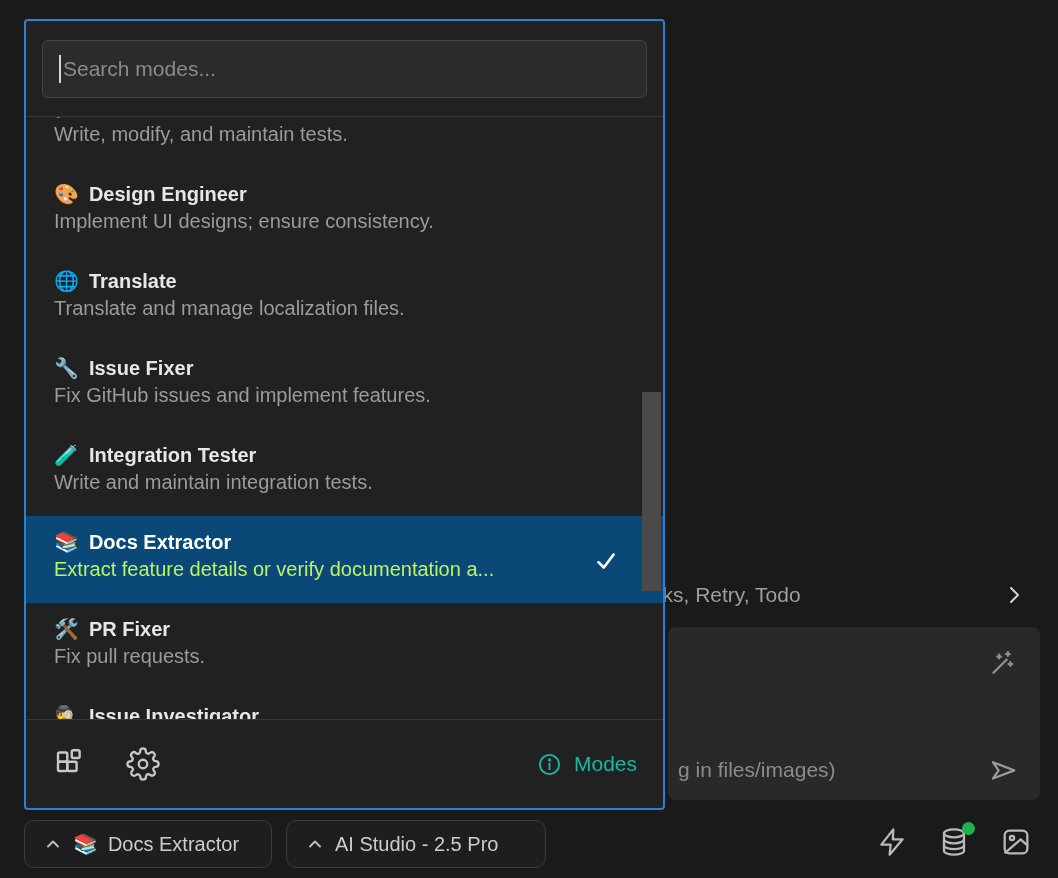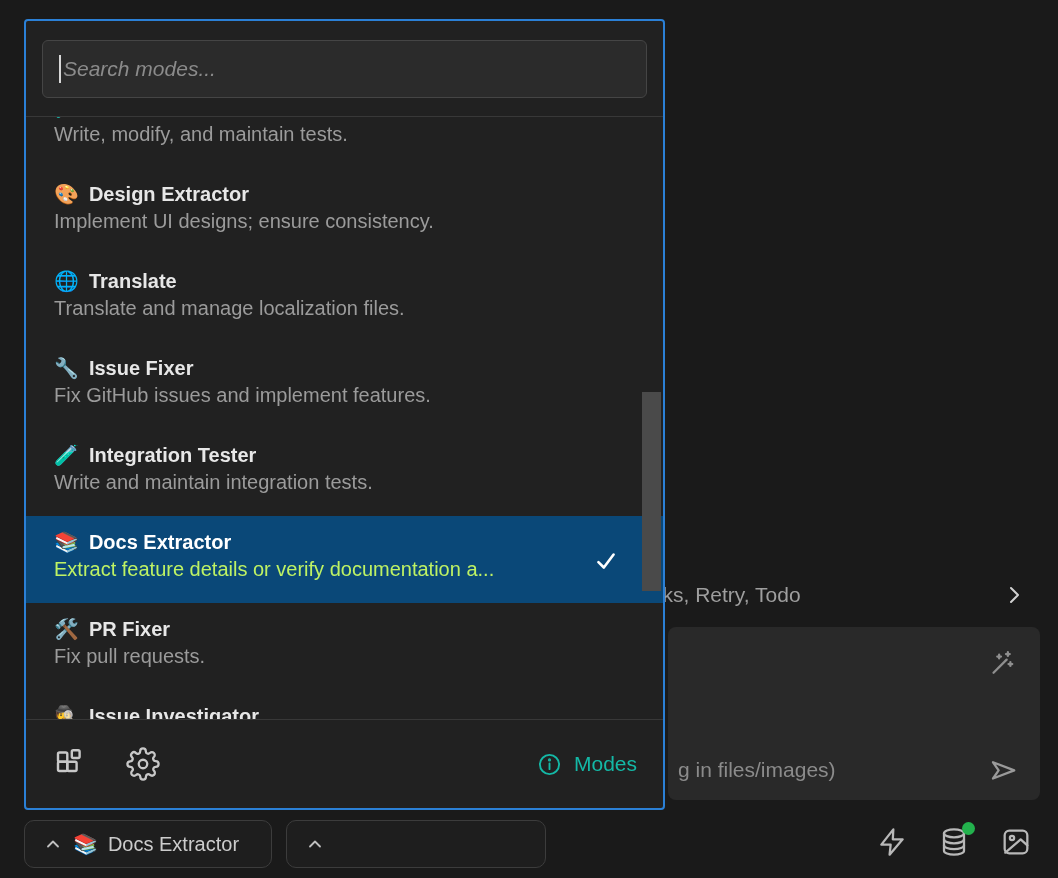--- a/index.html
+++ b/index.html
@@ -53,21 +53,21 @@
     position:absolute;top:-4px;right:-5px;width:13px;height:13px;border-radius:50%;
     background:var(--green);
   }
 
   
   .popup{
     position:absolute;left:24px;top:19px;width:641px;height:791px;
     background:#212121;border:2px solid var(--accent);border-radius:4px;
     display:flex;flex-direction:column;overflow:hidden;
   }
-  .search-wrap{padding:19px 16px 18px 16px;font-style:italic;}
+  .search-wrap{padding:19px 16px 18px 16px;}
   .search-input{
     height:58px;background:#2b2b2b;border:1px solid #454545;border-radius:6px;
     display:flex;align-items:center;padding:0 16px;cursor:text;
   }
   .caret{width:0;height:28px;border-left:2px solid #d8d8d8;margin-right:2px;}
   .search-placeholder{color:#8b8b8b;font-size:21px;}
   .divider{height:1px;background:#383838;flex:none;}
 
   .mode-list{position:relative;height:602px;overflow:hidden;flex:none;}
   .mode-item{
@@ -145,21 +145,21 @@
       <div class="mode-title">
         <span class="mode-emoji">🧪</span>
         <span></span>
       </div>
       <div class="mode-desc">Write, modify, and maintain tests.</div>
     </div>
 
     <div class="mode-item">
       <div class="mode-title">
         <span class="mode-emoji">🎨</span>
-        <span>Design Extractor</span>
+        <span>Design Engineer</span>
       </div>
       <div class="mode-desc">Implement UI designs; ensure consistency.</div>
     </div>
 
     <div class="mode-item">
       <div class="mode-title">
         <span class="mode-emoji">🌐</span>
         <span>Translate</span>
       </div>
       <div class="mode-desc">Translate and manage localization files.</div>
@@ -250,20 +250,21 @@
     </span>
     <span class="mode-emoji">📚</span>
     <span>Docs Extractor</span>
   </div>
   <div class="pill-btn btn-model">
     <span class="chev-up">
       <svg width="20" height="20" viewBox="0 0 24 24" fill="none" stroke="currentColor" stroke-width="2.2" stroke-linecap="round" stroke-linejoin="round">
           <polyline points="6 15 12 9 18 15"></polyline>
         </svg>
     </span>
+    <span>AI Studio - 2.5 Pro</span>
   </div>
 
   <div class="bar-icons">
     <span class="bar-icon">
       <svg width="32" height="32" viewBox="0 0 24 24" fill="none" stroke="currentColor" stroke-width="1.7" stroke-linejoin="round">
           <polygon points="13 2.5 4 14 11 14 10.2 21.5 20 10 12.6 10"></polygon>
         </svg>
     </span>
     <span class="bar-icon">
       <svg width="32" height="32" viewBox="0 0 24 24" fill="none" stroke="currentColor" stroke-width="1.7" stroke-linecap="round">

